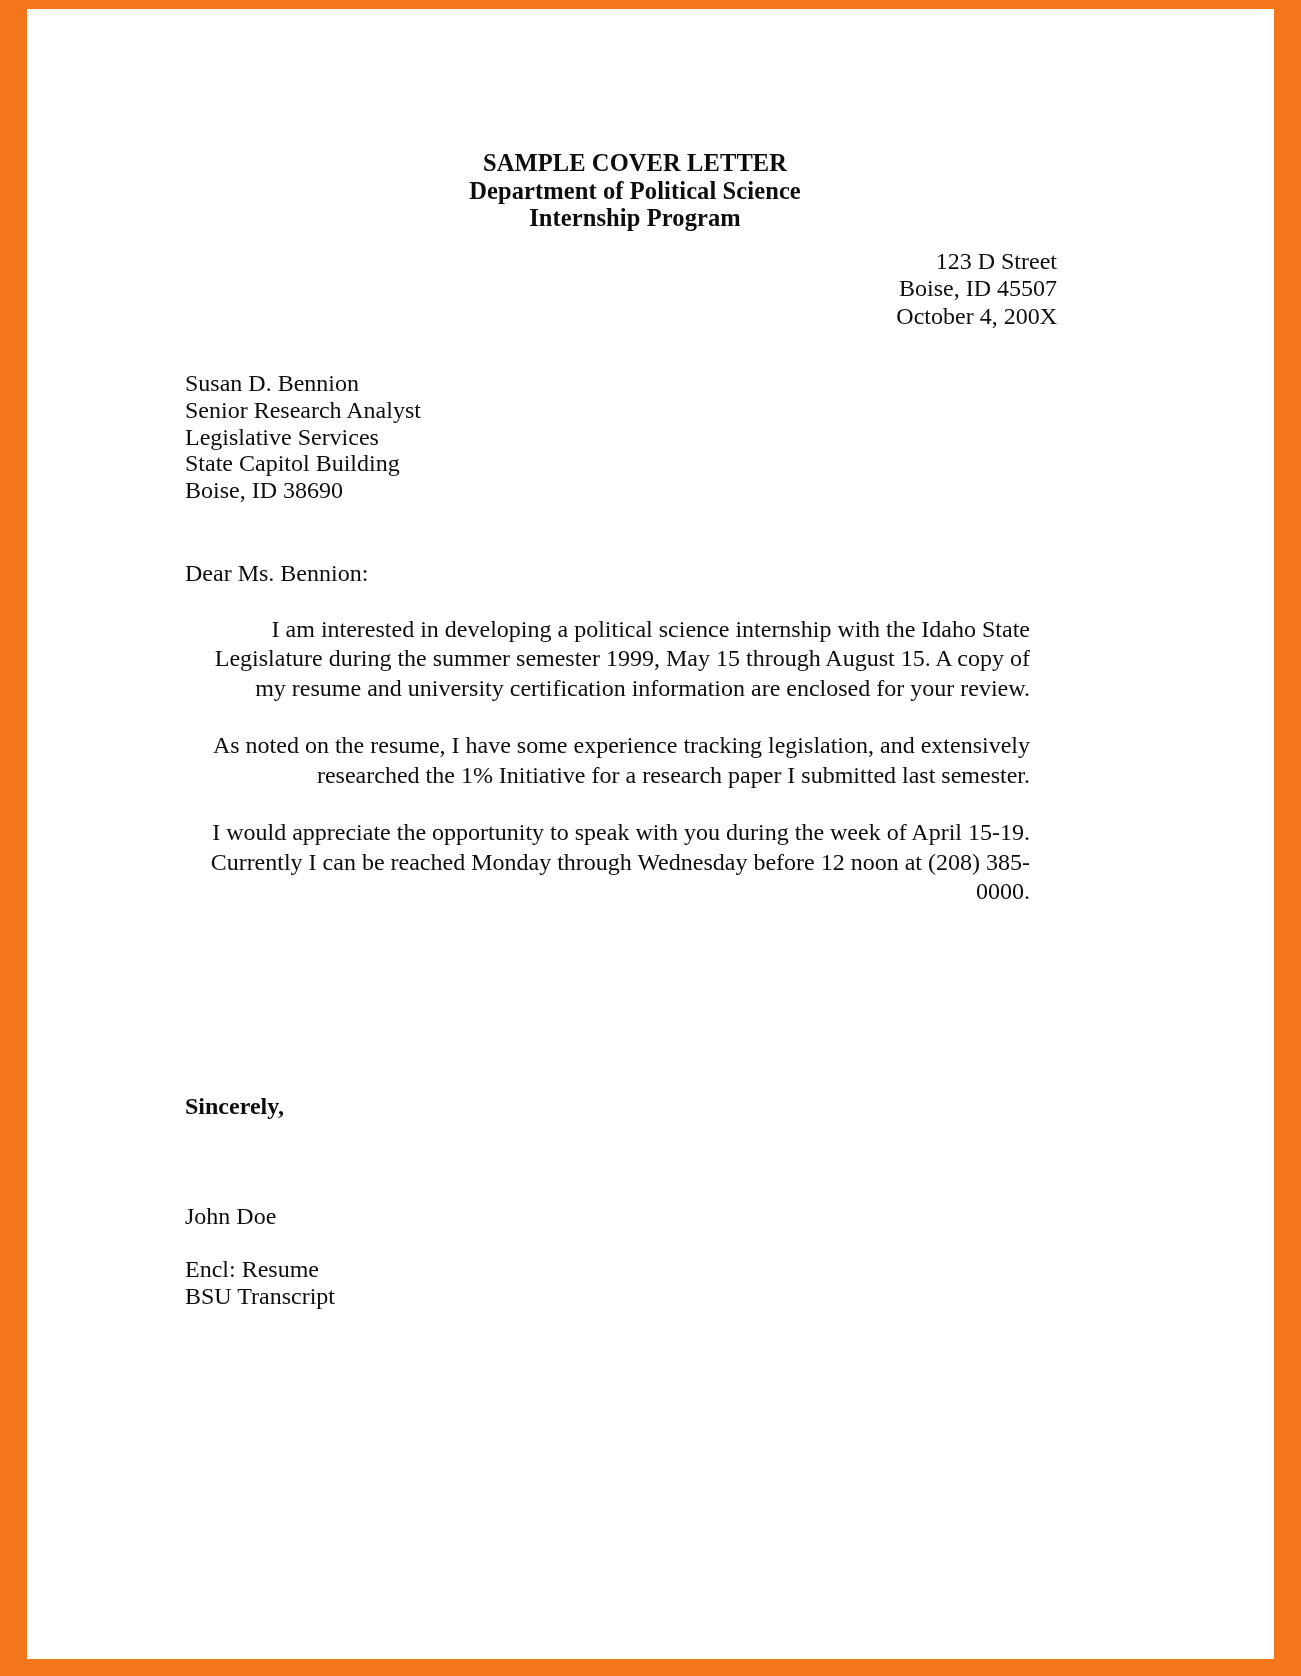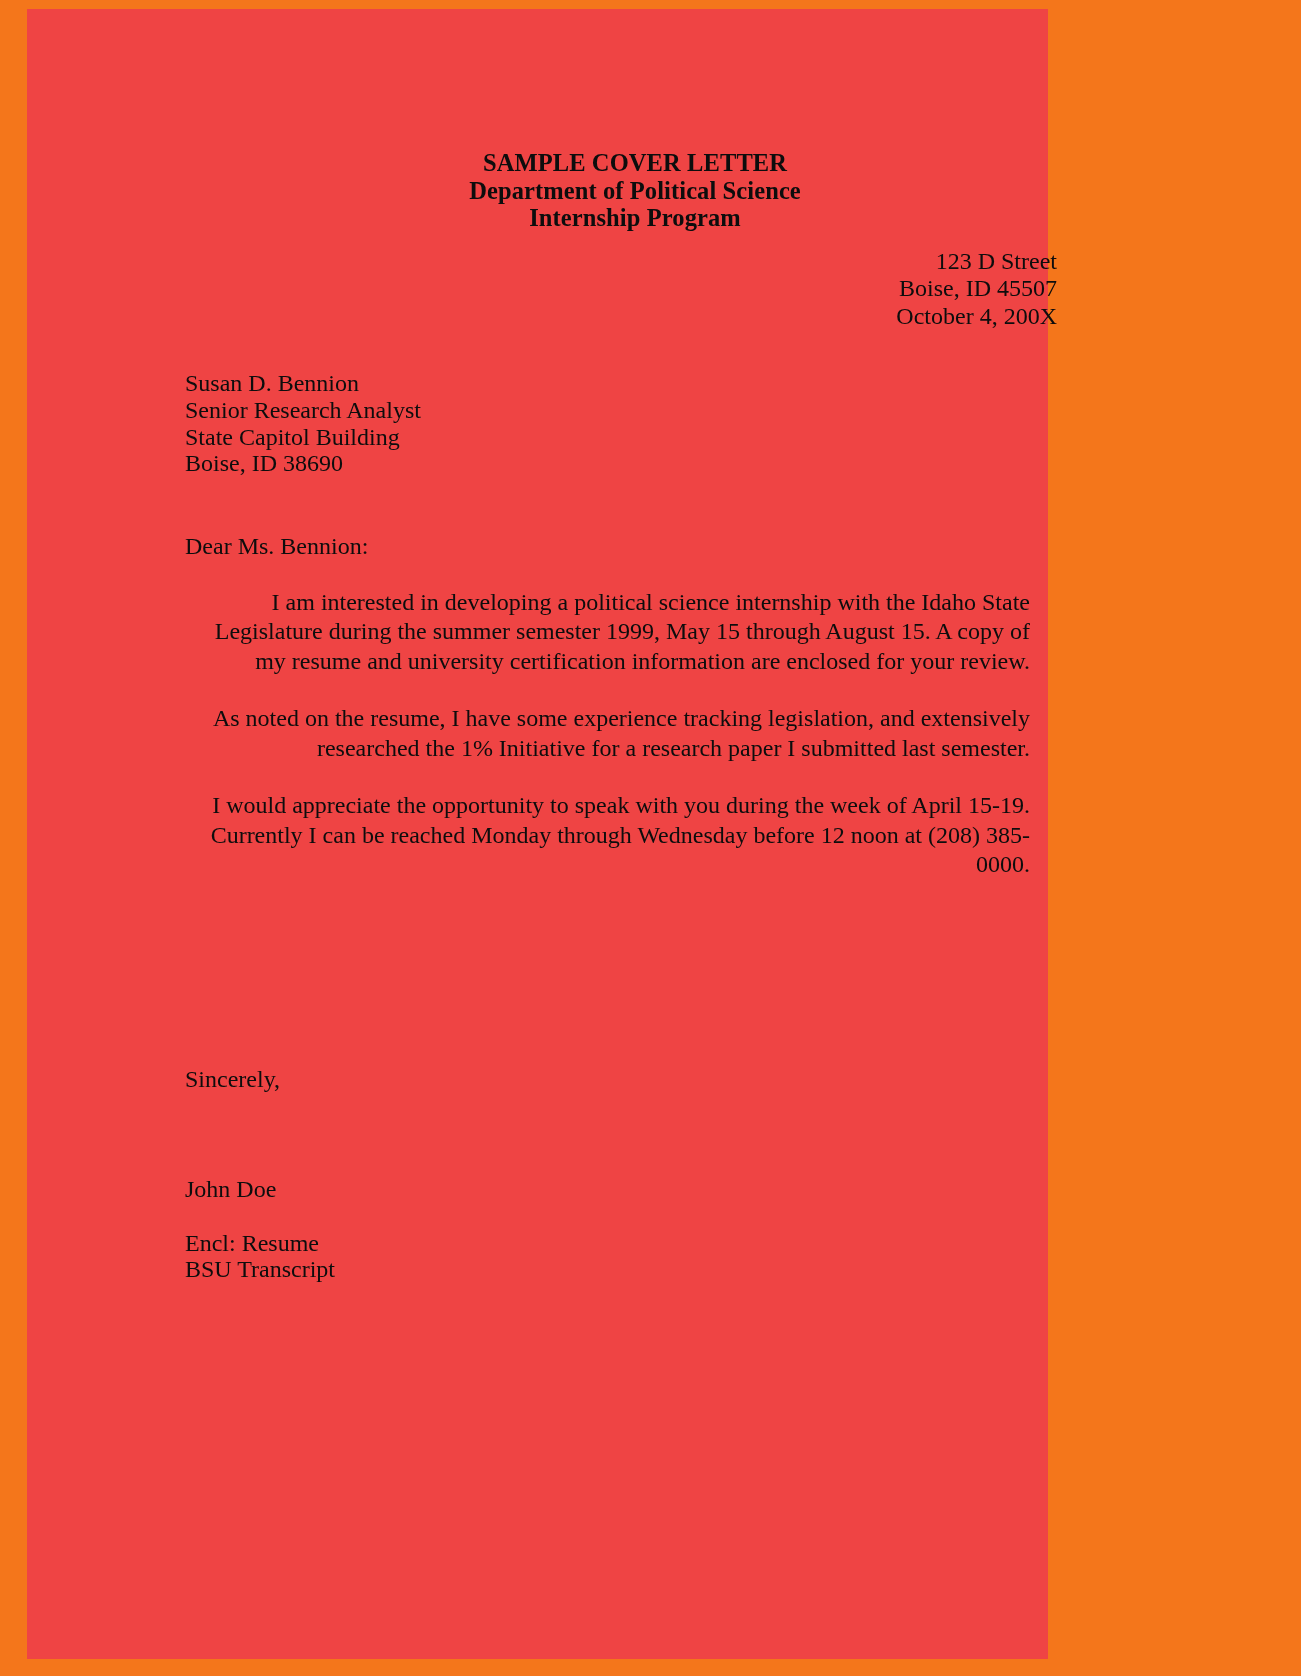--- a/index.html
+++ b/index.html
@@ -10,23 +10,23 @@
     width: 1301px;
     height: 1676px;
     background: #f4761b;
     font-family: "Liberation Serif", serif;
     overflow: hidden;
   }
   .page-frame {
     position: absolute;
     left: 27px;
     top: 9px;
-    width: 1021px;
+    width: 1247px;
     height: 1650px;
-    background: #ef4444;
+    background: #ffffff;
     box-sizing: border-box;
   }
   .letter {
     position: absolute;
     left: 158px;
     top: 140px;
     width: 900px;
     color: #0d0d0d;
   }
   .heading {
@@ -60,20 +60,21 @@
     margin-top: 28px;
     font-size: 24px;
     line-height: 29.5px;
     text-align: right;
     width: 845px;
   }
   .closing {
     margin-top: 186px;
     font-size: 24px;
     line-height: 26.8px;
+    font-weight: bold;
   }
   .signature {
     margin-top: 83px;
     font-size: 24px;
     line-height: 26.8px;
   }
   .enclosure {
     margin-top: 27px;
     font-size: 24px;
     line-height: 26.8px;
@@ -97,20 +98,21 @@
 
     <div class="sender-block">
       <span class="line">123 D Street</span>
       <span class="line">Boise, ID 45507</span>
       <span class="line">October 4, 200X</span>
     </div>
 
     <div class="recipient-block">
       <span class="line">Susan D. Bennion</span>
       <span class="line">Senior Research Analyst</span>
+      <span class="line">Legislative Services</span>
       <span class="line">State Capitol Building</span>
       <span class="line">Boise, ID 38690</span>
     </div>
 
     <div class="salutation">Dear Ms. Bennion:</div>
 
     <p class="body-para">I am interested in developing a political science internship with the Idaho State Legislature during the summer semester 1999, May 15 through August 15. A copy of my resume and university certification information are enclosed for your review.</p>
     <p class="body-para">As noted on the resume, I have some experience tracking legislation, and extensively researched the 1% Initiative for a research paper I submitted last semester.</p>
     <p class="body-para">I would appreciate the opportunity to speak with you during the week of April 15-19. Currently I can be reached Monday through Wednesday before 12 noon at (208) 385-0000.</p>
 

